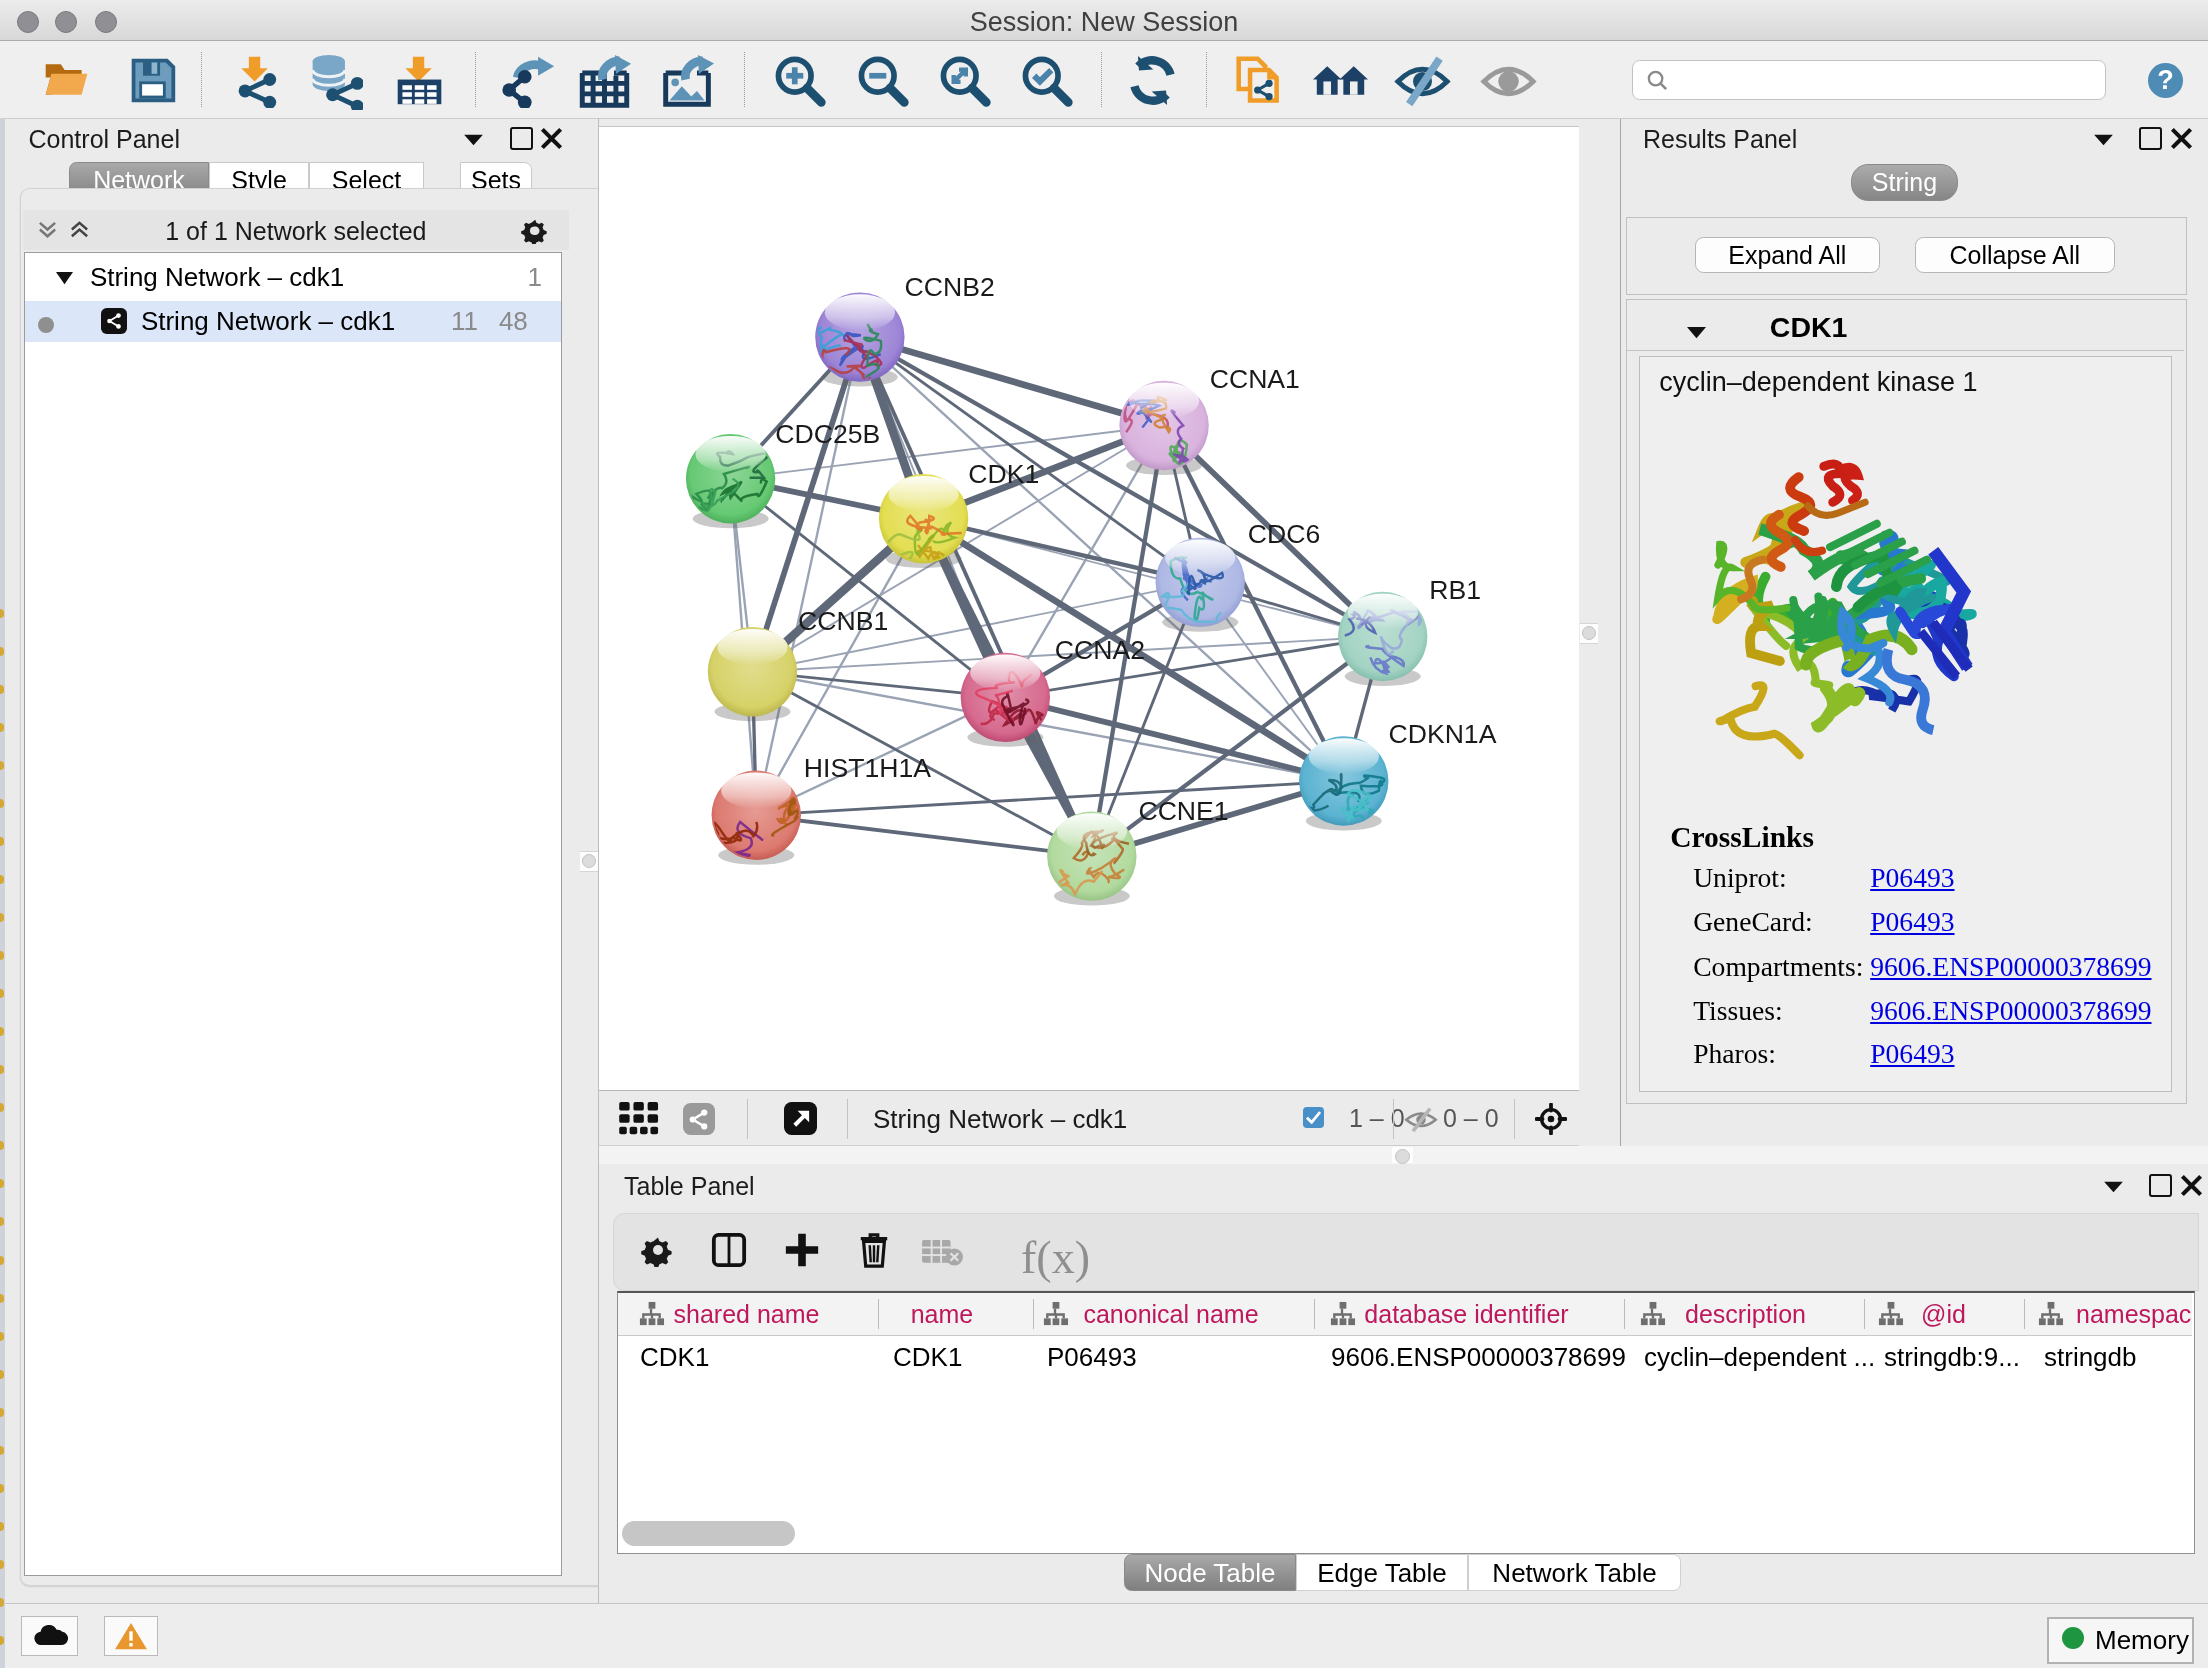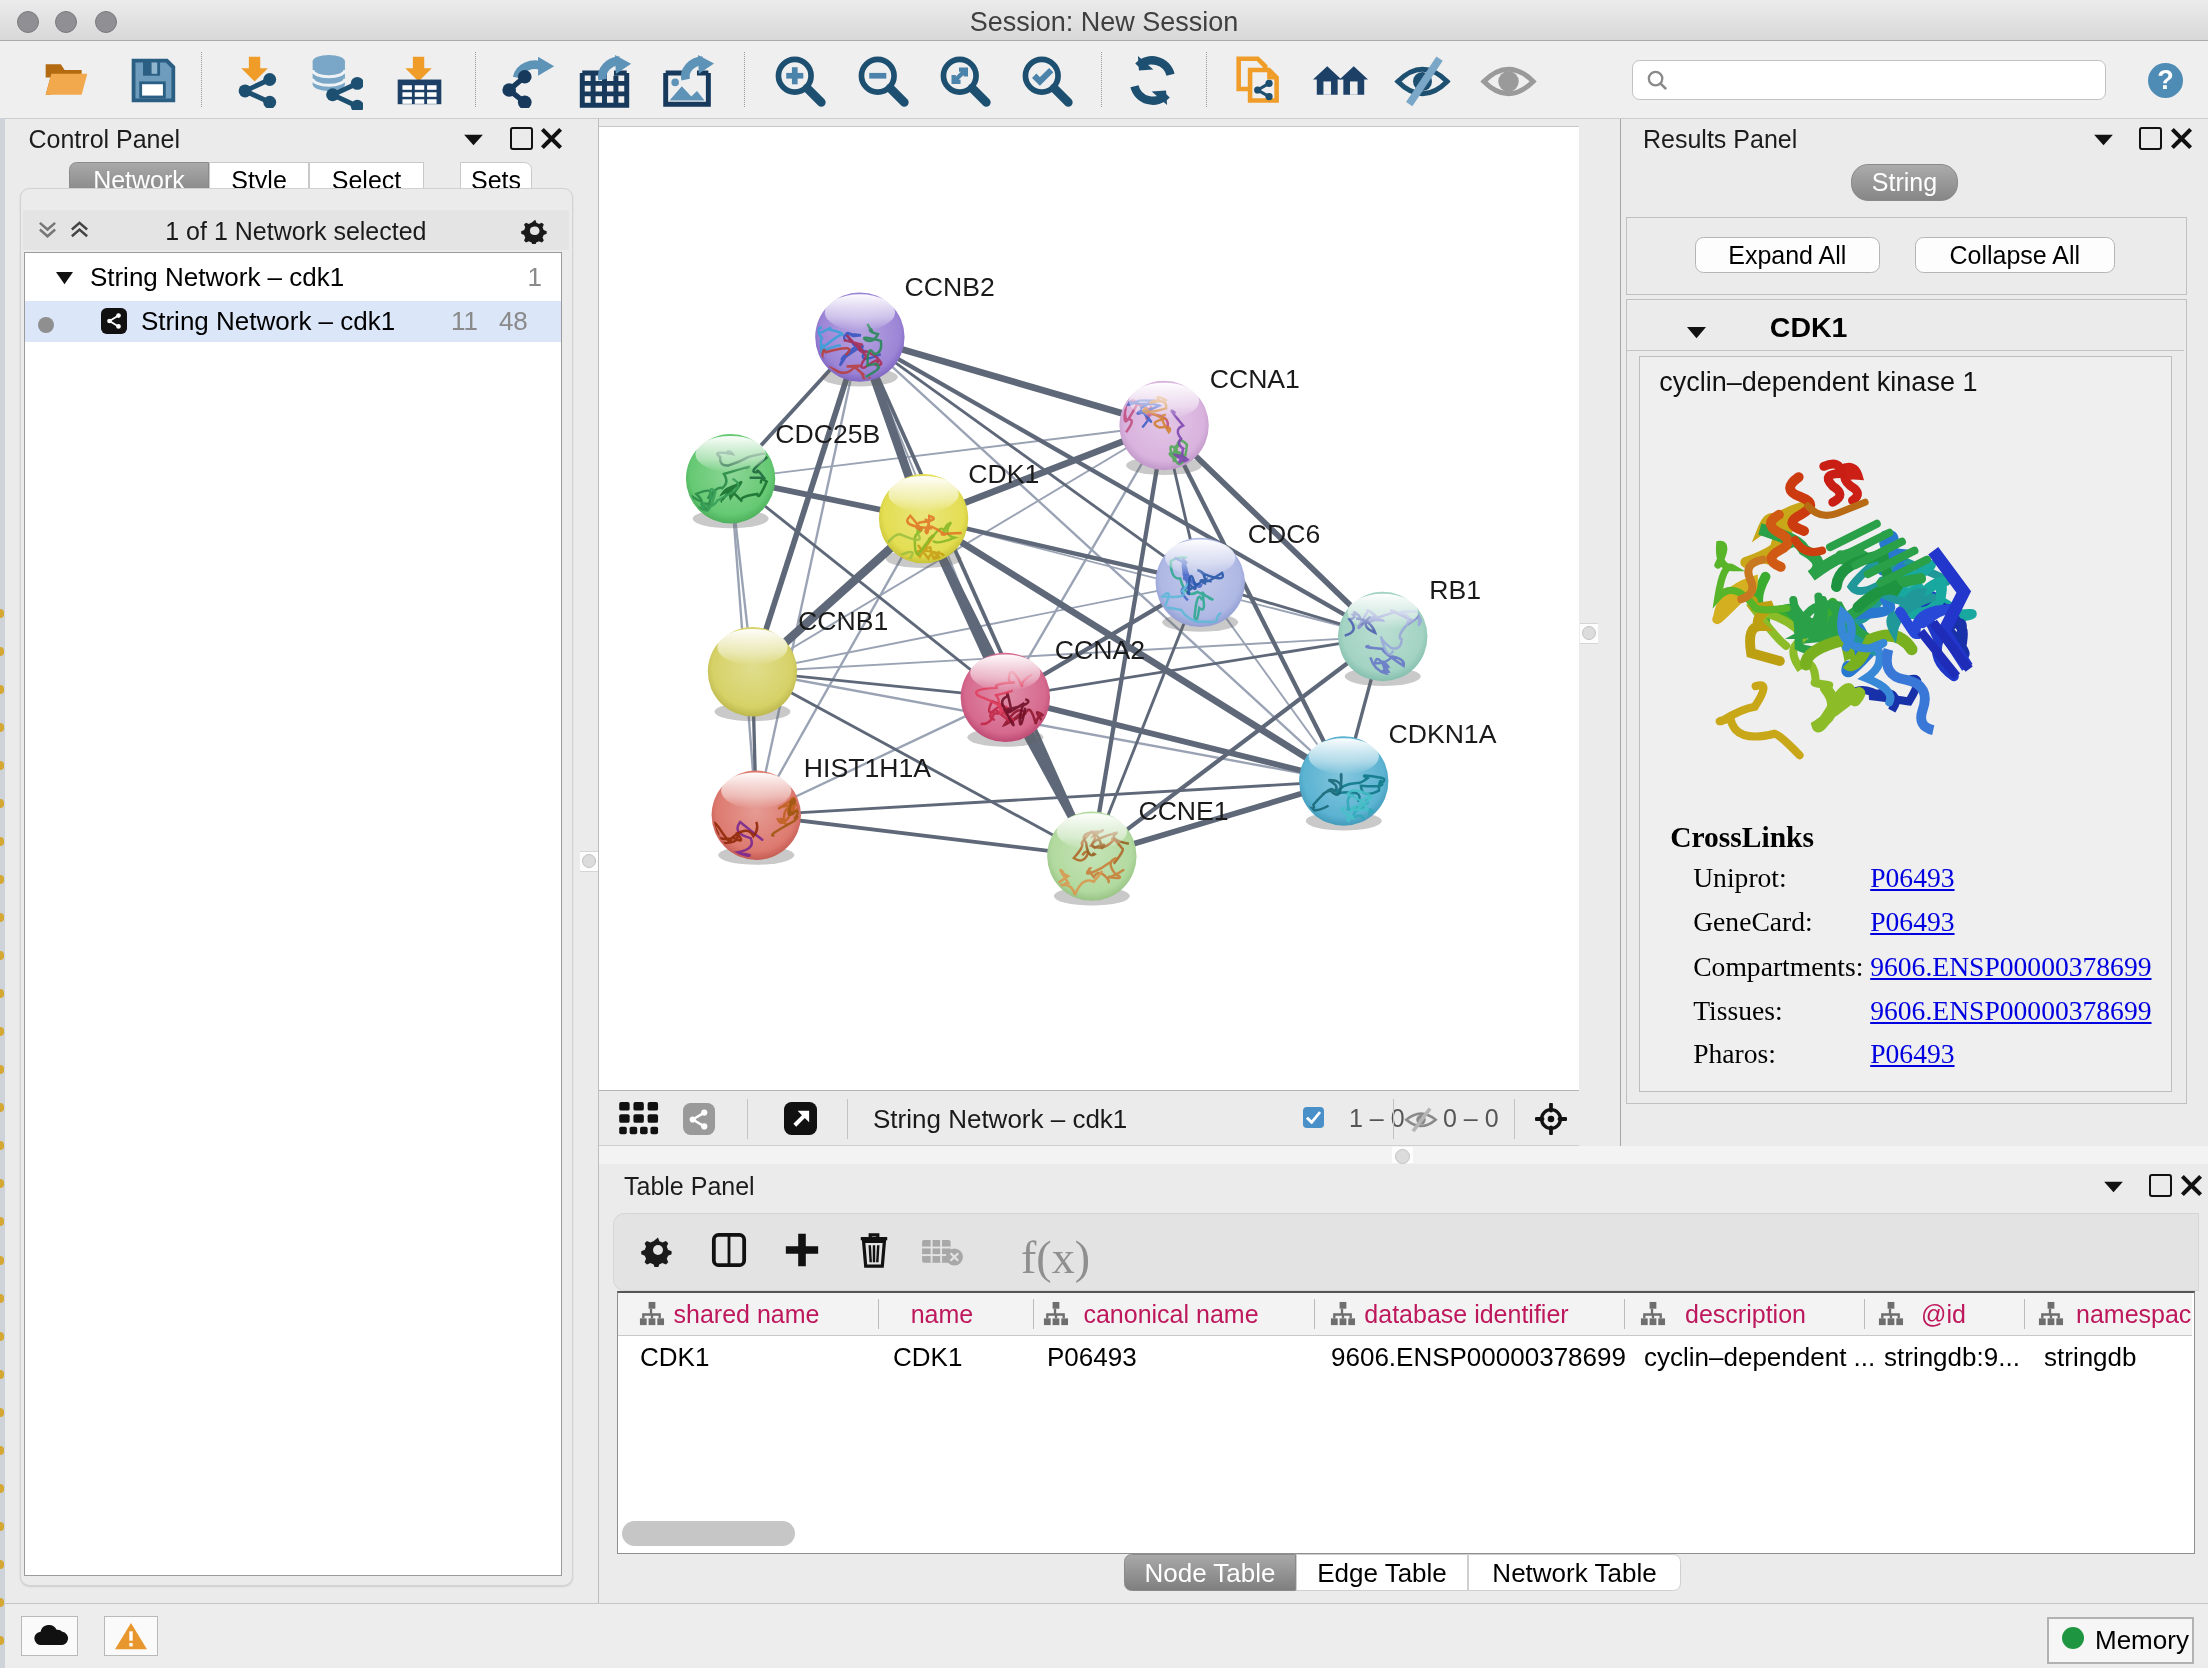--- a/index.html
+++ b/index.html
@@ -11,21 +11,21 @@
   #wtitle{position:absolute;top:6.7px;left:0;width:2208px;text-align:center;font-size:27px;color:#404040;}
   
   #toolbar{left:0;top:41px;width:2208px;height:77px;background:#efefef;border-bottom:1px solid #cdcdcd;}
   .ticon{position:absolute;top:12.4px;}
   .tbdiv{position:absolute;top:10.5px;height:55px;width:0;border-left:1.9px dotted #9a9a9a;}
   
   .panelhead{font-size:25px;color:#1c1c1c;}
   
   #cpanel{left:0;top:119px;width:598px;height:1484px;background:#ebebeb;}
   .tab{position:absolute;top:162px;height:36px;box-sizing:border-box;border:1px solid #c9c9c9;background:#fff;color:#000;font-size:25px;text-align:center;line-height:34px;}
-  #cpcontainer{position:absolute;left:20px;top:69px;width:551px;height:1396px;background:#ebebeb;border:1px solid #d2d2d2;border-radius:9.5px;box-shadow:0 1px 1.9px rgba(0,0,0,0.12);}
+  #cpcontainer{position:absolute;left:20px;top:69px;width:551px;height:1396px;background:#ebebeb;border:1px solid #d2d2d2;border-radius:9.5px;box-shadow:0 1px 1.9px rgba(0,0,0,0.12);padding-left:44px;}
   
   #netview{left:599px;top:126px;width:980px;height:963px;background:#ffffff;border-top:1px solid #c6c6c6;}
   #netfooter{left:599px;top:1090px;width:980px;height:54px;background:#ebebeb;border-top:1px solid #b5b5b5;border-bottom:1px solid #cfcfcf;}
   
   #rpanel{left:1620px;top:119px;width:589px;height:1483px;background:#ebebeb;border-left:1px solid #a5a5a5;}
   
   #tpanel{left:599px;top:1164px;width:1609px;height:438px;background:#ebebeb;}
   
   #statusbar{left:0;top:1603px;width:2208px;height:66px;background:#ededed;border-top:1px solid #c6c6c6;}
   .sbtn{position:absolute;background:#fafafa;border:1.9px solid #b9b9b9;}

